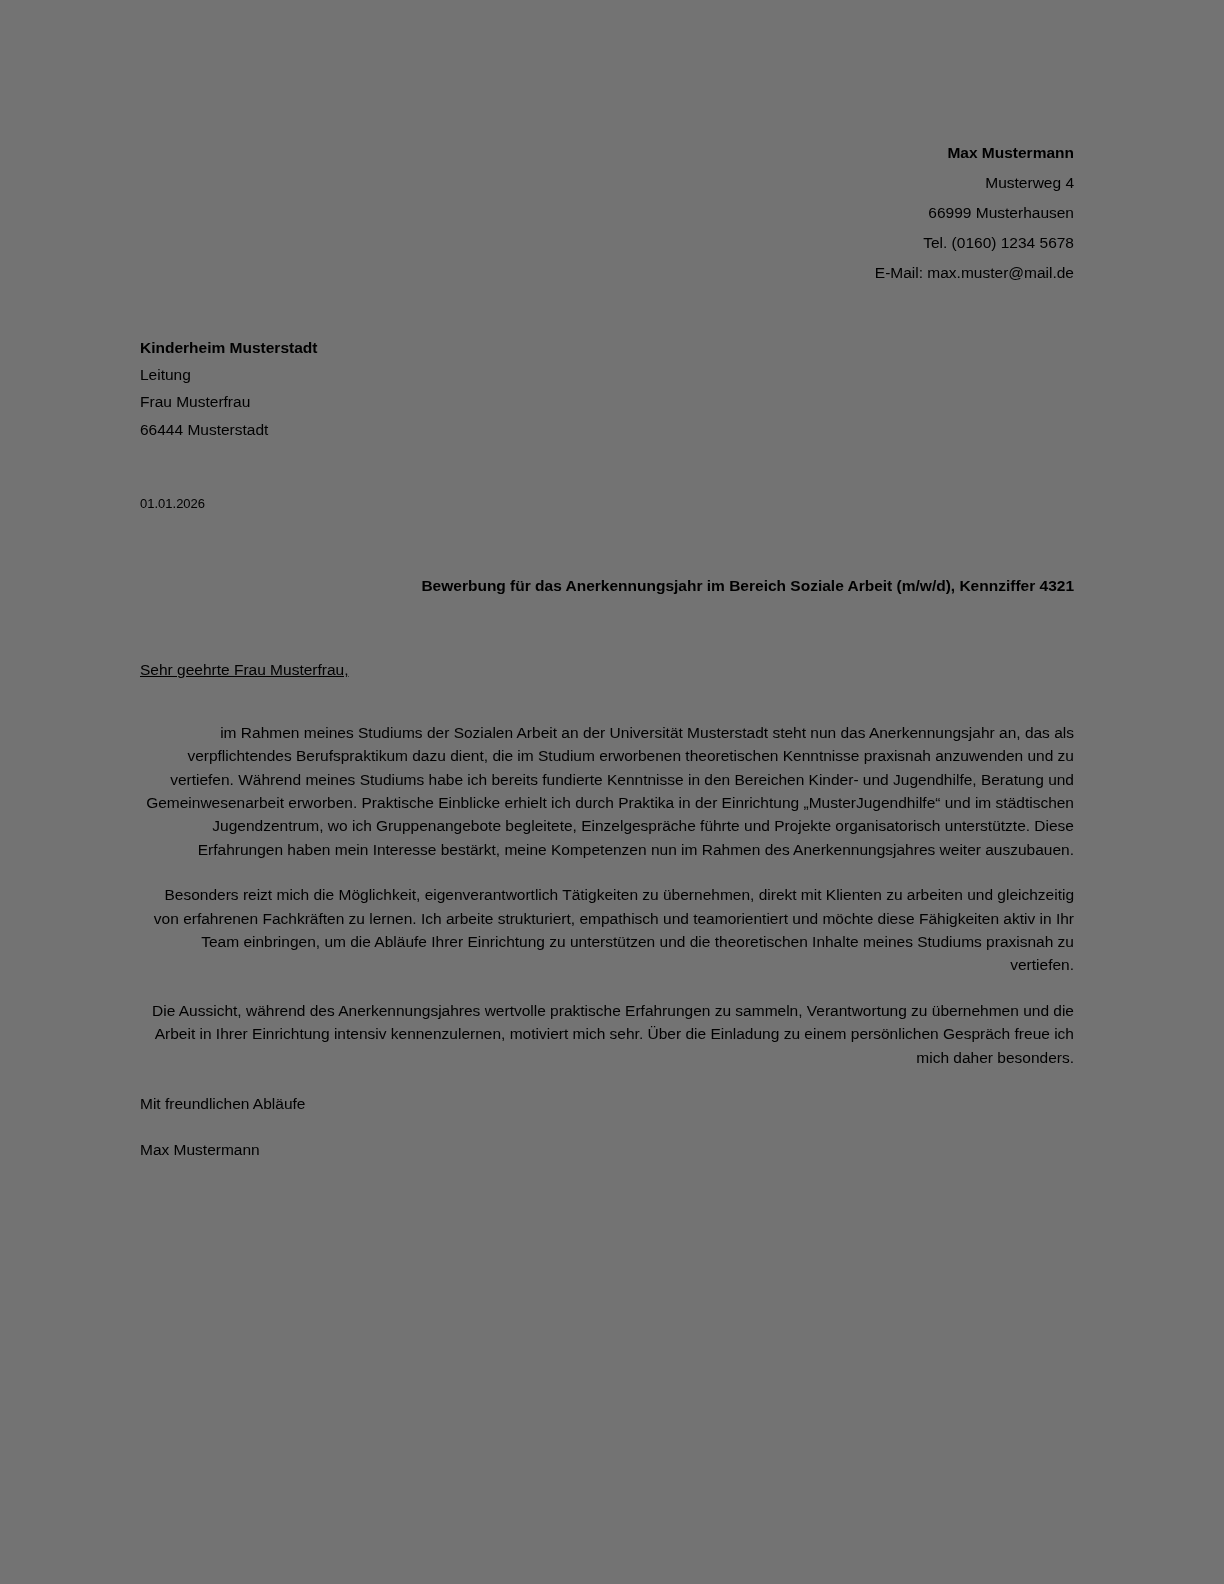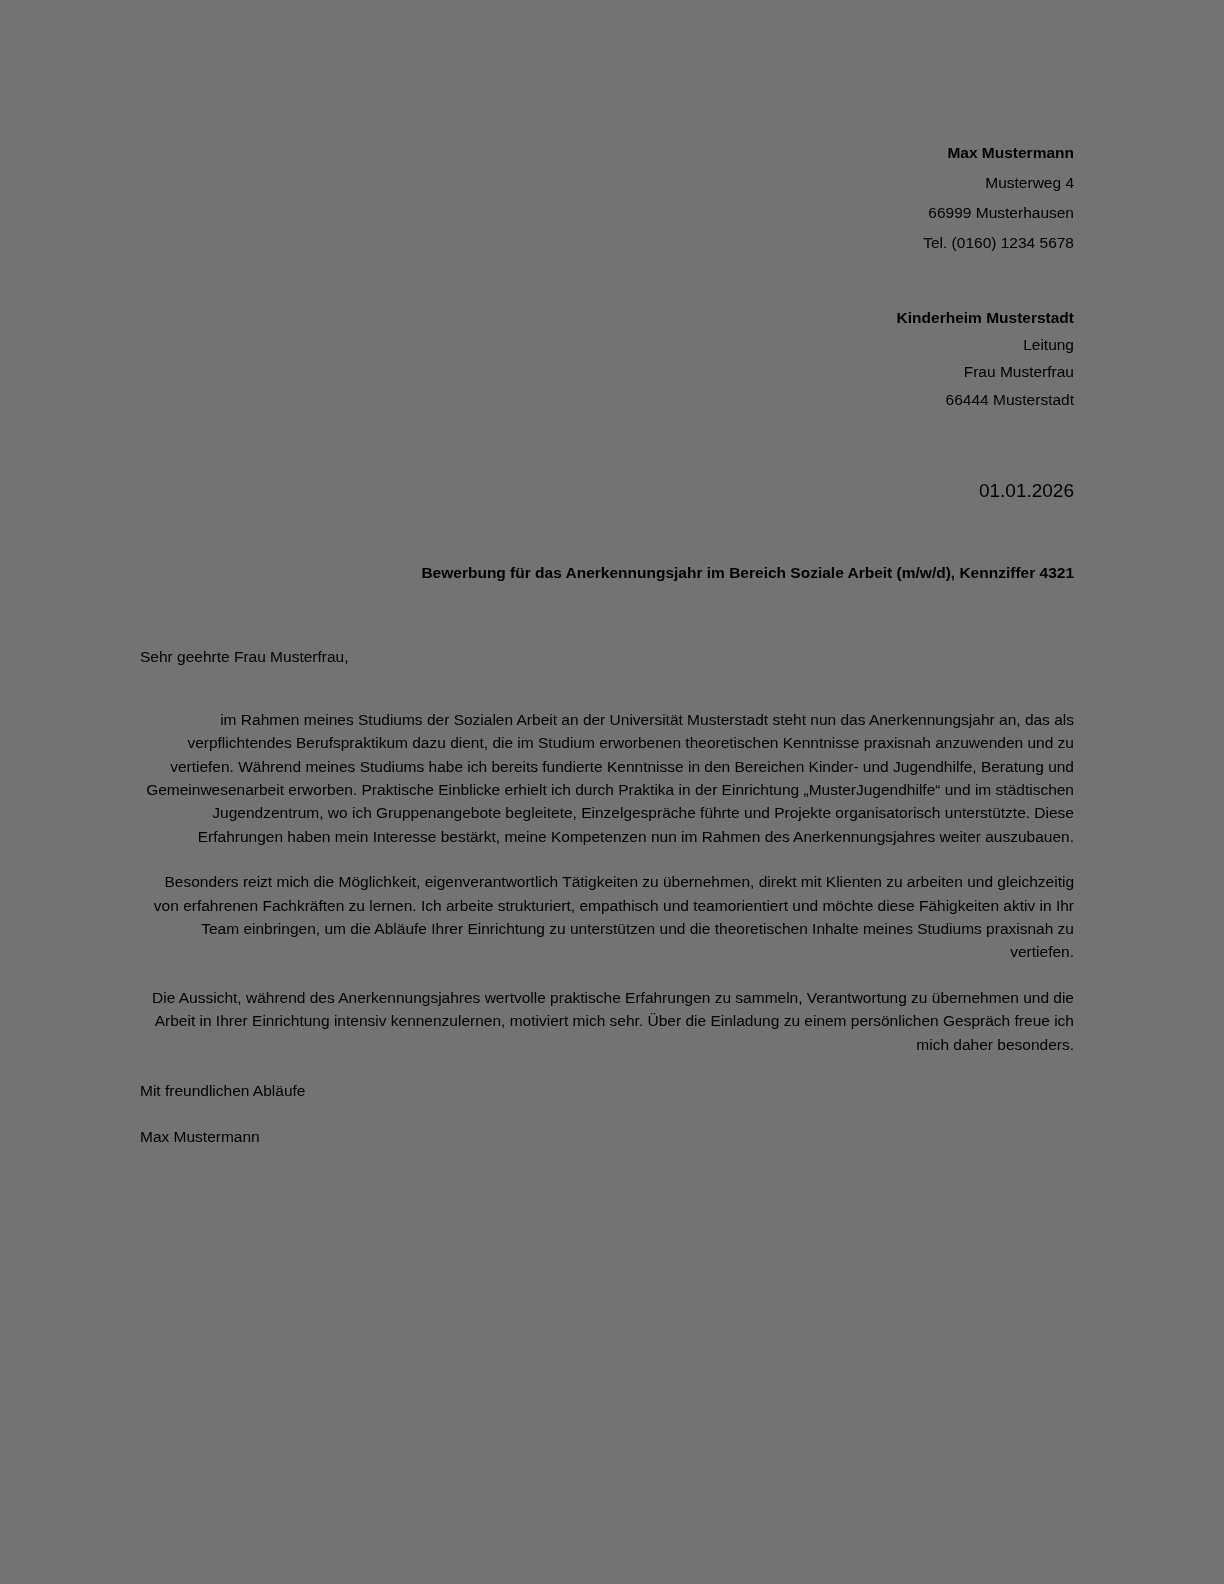--- a/index.html
+++ b/index.html
@@ -41,48 +41,49 @@
   }
   .sender .line {
     white-space: nowrap;
   }
 
   
   .recipient {
     margin-top: 46px;
     font-size: 15.5px;
     line-height: 27.2px;
-    text-align: right;
+    text-align: left;
   }
   .recipient .org {
     font-weight: bold;
   }
 
   
   .date-row {
-    margin-top: 67px;
-    text-align: right;
-    font-size: 19px;
+    margin-top: 50px;
+    text-align: left;
+    font-size: 13px;
     line-height: 22px;
   }
 
   
   .subject {
     margin-top: 60px;
     font-size: 15.5px;
     font-weight: bold;
     line-height: 22px;
     text-align: right;
   }
 
   
   .salutation {
     margin-top: 62px;
     font-size: 15.5px;
     line-height: 22px;
+    text-decoration: underline;
   }
 
   
   .body-block {
     margin-top: 40px;
   }
   .body-block p {
     margin: 0 0 22px 0;
     font-size: 15.5px;
     line-height: 23.4px;
@@ -108,20 +109,21 @@
 <body>
 
 <div class="page">
   <div class="content">
 
     <div class="sender">
       <div class="line name">Max Mustermann</div>
       <div class="line">Musterweg 4</div>
       <div class="line">66999 Musterhausen</div>
       <div class="line">Tel. (0160) 1234 5678</div>
+      <div class="line">E-Mail: max.muster@mail.de</div>
     </div>
 
     <div class="recipient">
       <div class="org">Kinderheim Musterstadt</div>
       <div>Leitung</div>
       <div>Frau Musterfrau</div>
       <div>66444 Musterstadt</div>
     </div>
 
     <div class="date-row">01.01.2026</div>

